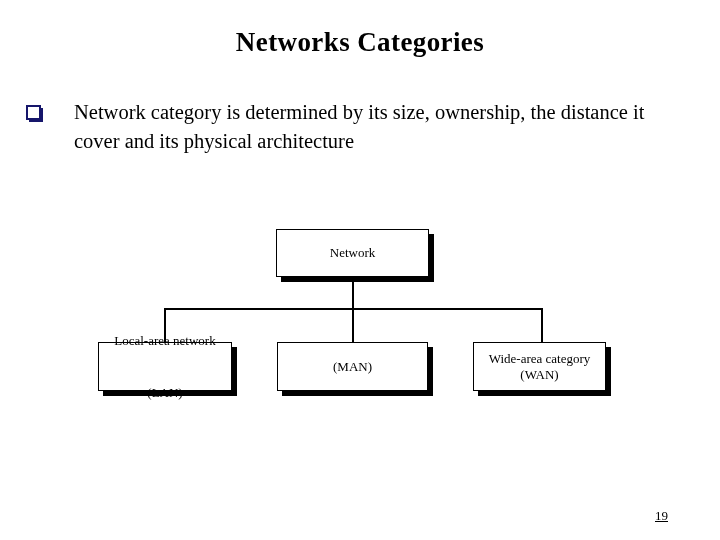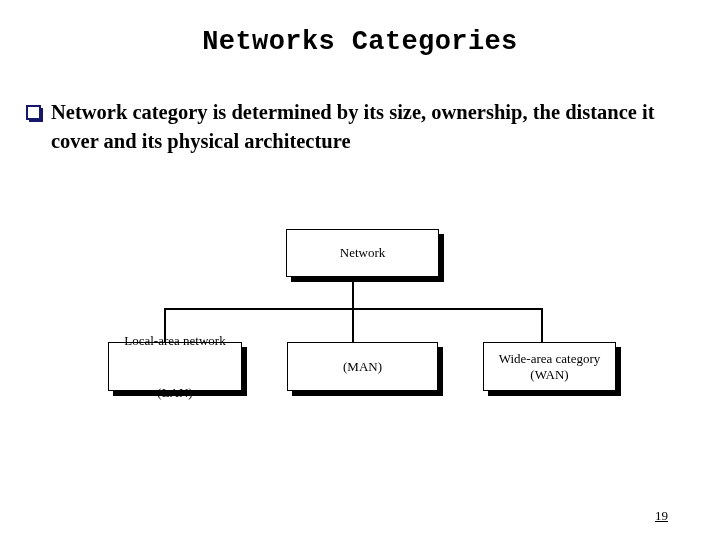--- a/index.html
+++ b/index.html
@@ -18,21 +18,21 @@
     overflow: hidden;
   }
 
   
   #slide-title {
     position: absolute;
     left: 0;
     top: 27px;
     width: 720px;
     text-align: center;
-    font-family: Liberation Mono, monospace;
+    font-family: Liberation Serif, serif;
     font-weight: bold;
     font-size: 27px;
     letter-spacing: 0.4px;
     color: #000000;
     white-space: nowrap;
   }
 
   
   #bullet-row {
     position: absolute;
@@ -63,24 +63,25 @@
     left: 0;
     top: 0;
     width: 11px;
     height: 11px;
     border: 2px solid #16166b;
     background: #ffffff;
   }
   #bullet-text {
     flex: 1 1 auto;
     font-family: "Liberation Serif", "DejaVu Serif", serif;
-    font-weight: bold;
+    font-weight: normal;
     font-size: 20.5px;
     line-height: 29px;
     color: #000000;
+    margin-left: 23px;
   }
 
   
   #diagram {
     position: absolute;
     left: 0;
     top: 0;
     width: 720px;
     height: 540px;
     pointer-events: none;
@@ -95,21 +96,20 @@
     font-family: "Liberation Serif", "DejaVu Serif", serif;
     font-size: 13px;
     line-height: 16px;
     color: #000000;
     text-align: center;
     display: flex;
     flex-direction: column;
     align-items: center;
     justify-content: center;
     box-shadow: 5px 5px 0 0 #000000;
-    margin-left: 10px;
   }
   .node .node-line { display: block; white-space: nowrap; }
 
   #node-network { left: 276px; top: 229px; width: 153px; height: 48px; }
   #node-lan     { left: 98px;  top: 342px; width: 134px; height: 49px; gap: 36px; }
   #node-man     { left: 277px; top: 342px; width: 151px; height: 49px; }
   #node-wan     { left: 473px; top: 342px; width: 133px; height: 49px; }
 
   .conn {
     position: absolute;

